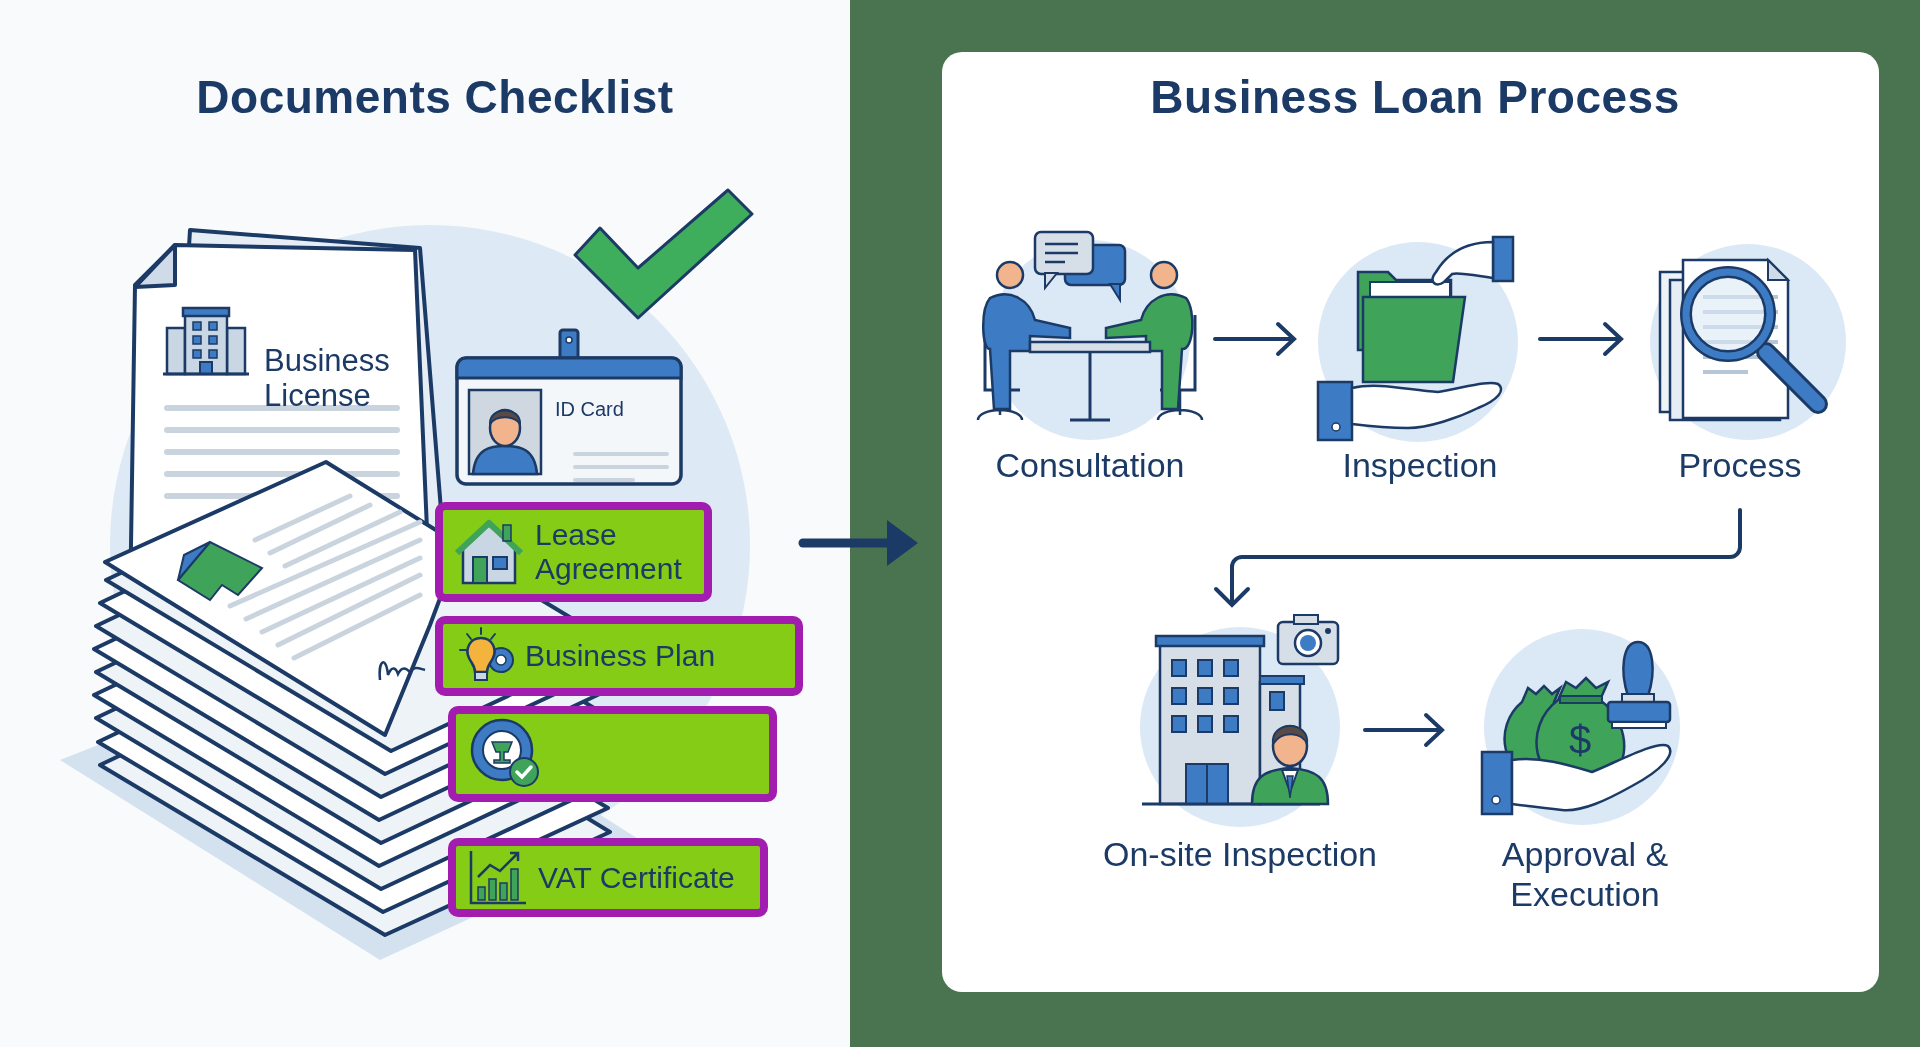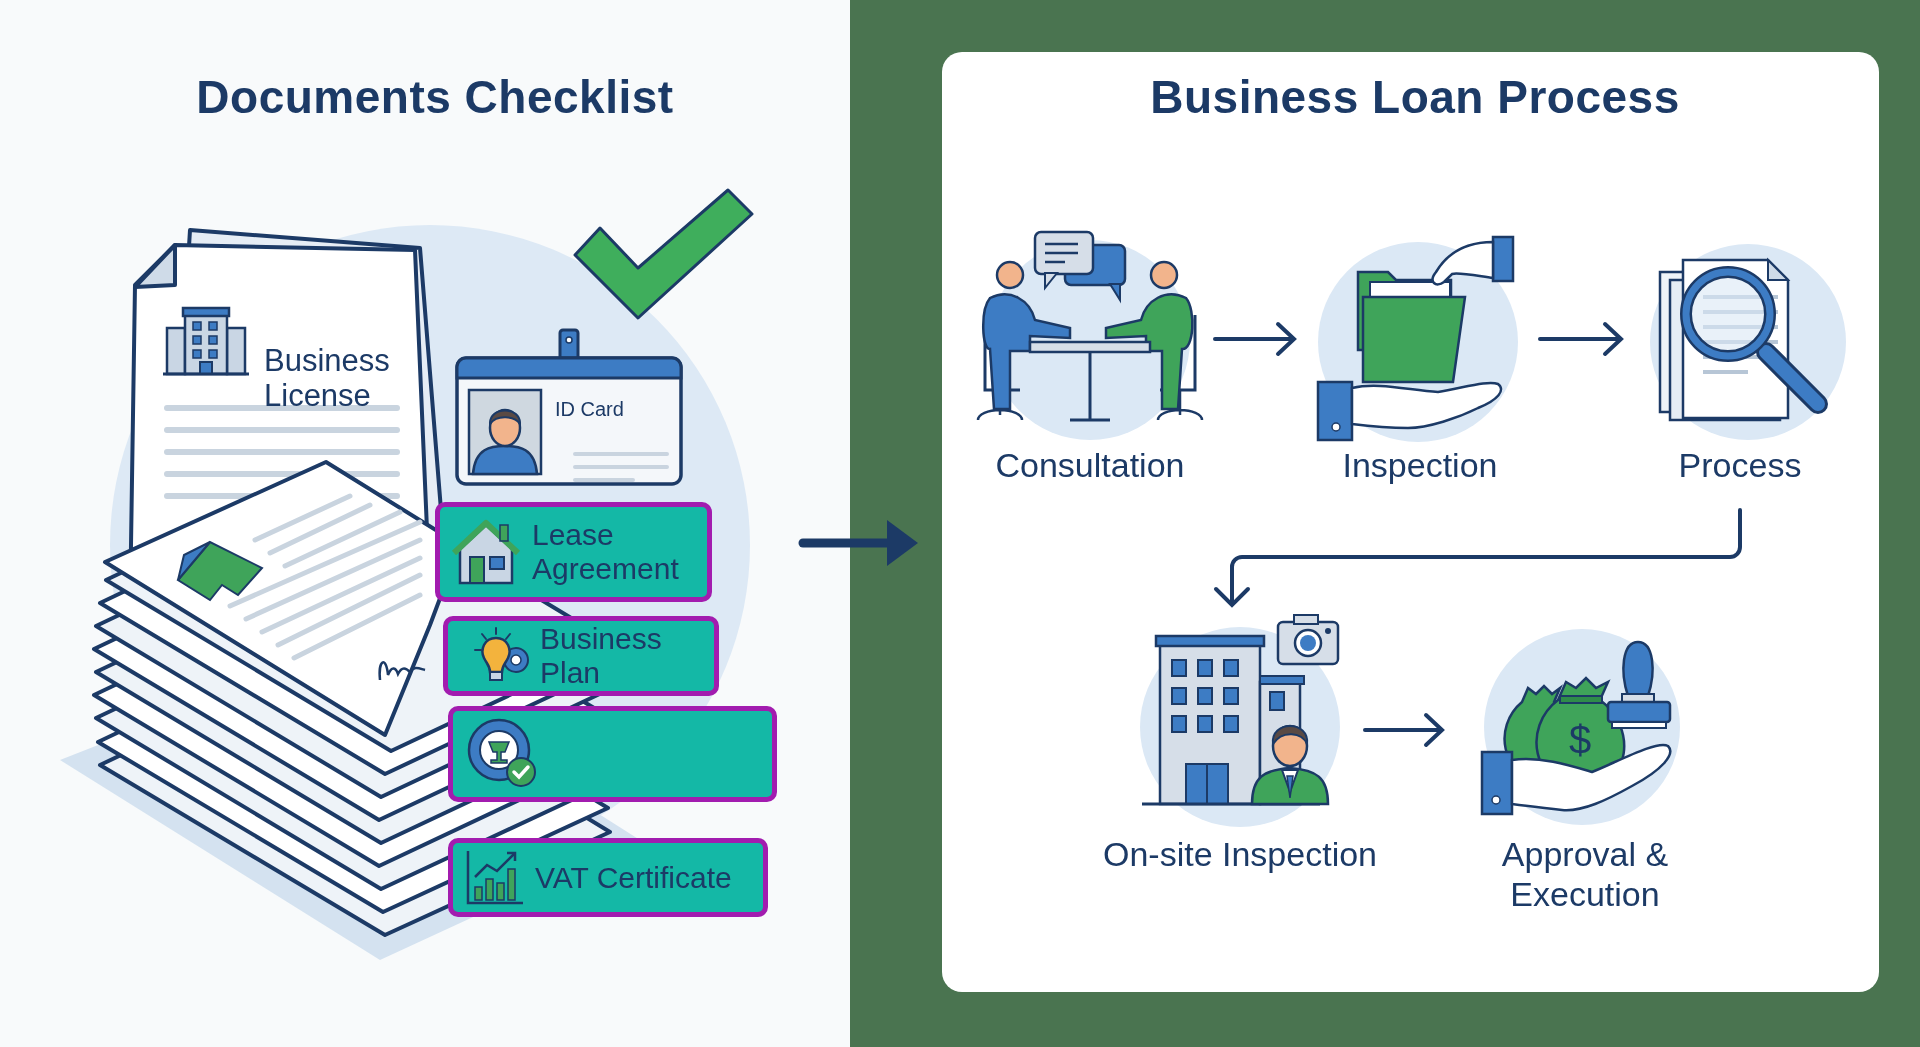--- a/index.html
+++ b/index.html
@@ -2,21 +2,21 @@
 <html><head>
 <meta charset="utf-8">
 <style>
   html,body{margin:0;padding:0;}
   body{width:1920px;height:1047px;position:relative;overflow:hidden;background:#f7f9fb;font-family:"Liberation Sans",sans-serif;color:#1c3a66;}
   .abs{position:absolute;}
   .left-panel{left:0;top:0;width:850px;height:1047px;background:#f8fafb;}
   .green-bg{left:850px;top:0;width:1070px;height:1047px;background:#4a7450;}
   .white-panel{left:942px;top:52px;width:937px;height:940px;background:#ffffff;border-radius:20px;}
   .title{font-weight:bold;font-size:46px;letter-spacing:0.5px;color:#1c3a66;white-space:nowrap;text-align:center;}
-  .badge{background:#14b8a6;border:5px solid #a21caf;border-radius:10px;box-sizing:border-box;display:flex;align-items:center;}
+  .badge{background:#84cc16;border:8px solid #a21caf;border-radius:10px;box-sizing:border-box;display:flex;align-items:center;}
   .badge-text{font-size:30px;line-height:34px;color:#1c3a66;}
   .step-label{font-size:34px;line-height:40px;color:#1c3a66;text-align:center;white-space:nowrap;}
   svg{overflow:visible;}
 </style>
 </head>
 <body>
 
 <div class="abs left-panel"></div>
 <div class="abs green-bg"></div>
 <div class="abs white-panel"></div>
@@ -133,21 +133,21 @@
     <rect x="50" y="8" width="8" height="16" fill="#3fa45a" stroke="#1c3a66" stroke-width="1.5"></rect>
     <rect x="20" y="40" width="14" height="26" fill="#3fa45a" stroke="#1c3a66" stroke-width="2"></rect>
     <rect x="40" y="40" width="14" height="12" fill="#3d7cc4" stroke="#1c3a66" stroke-width="2"></rect>
   </svg>
   <div class="badge-text" style="margin-left:10px;">
     <div>Lease</div>
     <div>Agreement</div>
   </div>
 </div>
 
-<div class="abs badge" style="left:435px;top:616px;width:276px;height:80px;padding-left:24px;margin-left:8px;">
+<div class="abs badge" style="left:435px;top:616px;width:368px;height:80px;padding-left:14px;">
   <svg width="62" height="60">
     <g stroke="#1c3a66" stroke-width="2" stroke-linecap="round">
       <line x1="24" y1="2" x2="24" y2="8"></line>
         <line x1="10" y1="8" x2="14" y2="13"></line>
         <line x1="38" y1="8" x2="34" y2="13"></line>
         <line x1="3" y1="24" x2="9" y2="24"></line>
     </g>
     <circle cx="44" cy="34" r="12" fill="#3d7cc4" stroke="#1c3a66" stroke-width="2"></circle>
     <circle cx="44" cy="34" r="5" fill="#ffffff" stroke="#1c3a66" stroke-width="1.5"></circle>
     <path d="M24,12 C12,12 8,24 12,32 C15,38 18,40 18,46 h12 C30,40 33,38 36,32 C40,24 36,12 24,12 z" fill="#f3b33d" stroke="#1c3a66" stroke-width="2.5"></path>

